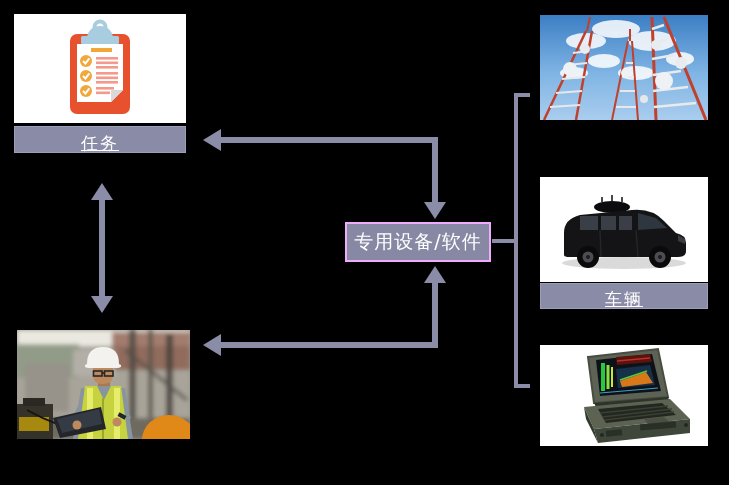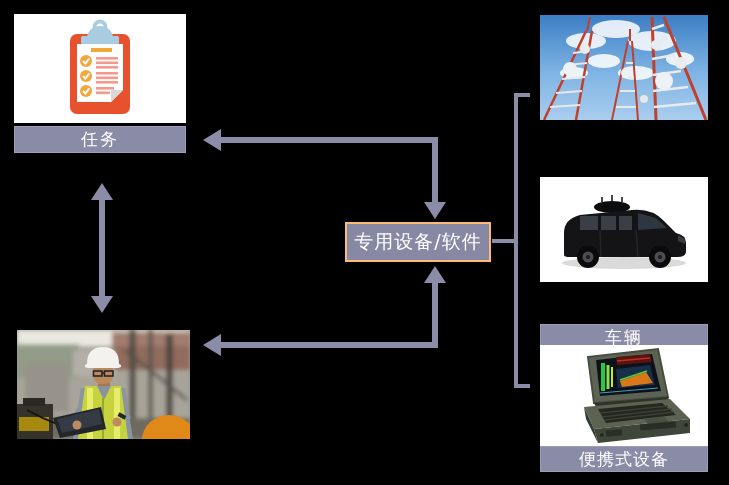--- a/index.html
+++ b/index.html
@@ -4,25 +4,25 @@
 <style>
   html,body{margin:0;padding:0;}
   body{
     width:729px;height:485px;background:#000;position:relative;overflow:hidden;
     font-family:"DejaVu Sans","Liberation Sans",sans-serif;
   }
   .abs{position:absolute;box-sizing:border-box;}
   .imgbox{background:#fff;overflow:hidden;}
   .bar{
     background:#8a8ba6;border:1px solid #9c9db6;color:#fff;
-    display:flex;align-items:center;justify-content:center;
-    font-size:17px;letter-spacing:2px;line-height:1;
+    display:flex;align-items:flex-end;justify-content:center;
+    font-size:17px;letter-spacing:2px;line-height:1;text-decoration:underline;
   }
   .center-box{
-    background:#8789a4;border:2px solid #fdba74;color:#fff;
+    background:#8789a4;border:2px solid #f0abfc;color:#fff;
     display:flex;align-items:center;justify-content:center;
     font-size:19px;font-weight:500;letter-spacing:1px;
   }
   svg{display:block;}
   .overlay{left:0;top:0;}
 </style>
 </head>
 <body>
 
 <div class="abs" style="left:0;top:0;width:729px;height:485px;">
@@ -195,21 +195,21 @@
       <polygon points="138,58 145,62 145,67 138,64" fill="#3a3a40"></polygon>
       <path d="M96 53 L98 80 M60 53 L61 80" stroke="#26262a" stroke-width="1.4"></path>
       <circle cx="48" cy="80" r="11" fill="#0a0a0a"></circle>
         <circle cx="48" cy="80" r="5.5" fill="#4c4c52"></circle>
         <circle cx="48" cy="80" r="2" fill="#1c1c1e"></circle>
       <circle cx="120" cy="80" r="11" fill="#0a0a0a"></circle>
         <circle cx="120" cy="80" r="5.5" fill="#4c4c52"></circle>
         <circle cx="120" cy="80" r="2" fill="#1c1c1e"></circle>
     </svg>
   </div>
-  <div class="abs bar" style="left:540px;top:283px;width:168px;height:26px;margin-top:41px;">
+  <div class="abs bar" style="left:540px;top:283px;width:168px;height:26px;">
     <span>车辆</span>
   </div>
 
   <div class="abs imgbox" style="left:540px;top:345px;width:168px;height:101px;">
     <svg width="168" height="101" viewBox="0 0 168 101">
       <rect width="168" height="101" fill="#ffffff"></rect>
       <polygon points="48,12 118,4 128,52 54,58" fill="#5c6354" stroke="#474d40" stroke-width="2"></polygon>
       <polygon points="56,15 112,9 121,46 60,51" fill="#0e1218"></polygon>
       <rect x="61" y="18" width="4" height="28" fill="#28c840"></rect>
       <rect x="66.5" y="20" width="3" height="24" fill="#86e23e"></rect>
@@ -226,17 +226,14 @@
       <path d="M60 68 L128 61 M62 72 L132 64 M65 75 L134 67" stroke="#3a4034" stroke-width="1.6" fill="none"></path>
       <polygon points="104,74 124,72 132,79 110,82" fill="#4a5144"></polygon>
       <polygon points="54,84 150,74 150,88 58,98" fill="#3f463a"></polygon>
       <polygon points="44,62 54,84 58,98 46,74" fill="#333a30"></polygon>
       <rect x="100" y="78" width="36" height="6" fill="#2a2f26" transform="rotate(-5 118 81)"></rect>
       <rect x="66" y="85" width="16" height="6" fill="#2a2f26" transform="rotate(-6 74 88)"></rect>
       <circle cx="62" cy="90" r="2" fill="#222722"></circle>
         <circle cx="146" cy="80" r="2" fill="#222722"></circle>
     </svg>
   </div>
-  <div class="abs bar" style="left:540px;top:446px;width:168px;height:26px;letter-spacing:1px;">
-    <span>便携式设备</span>
-  </div>
 
 </div>
 
 </body></html>

